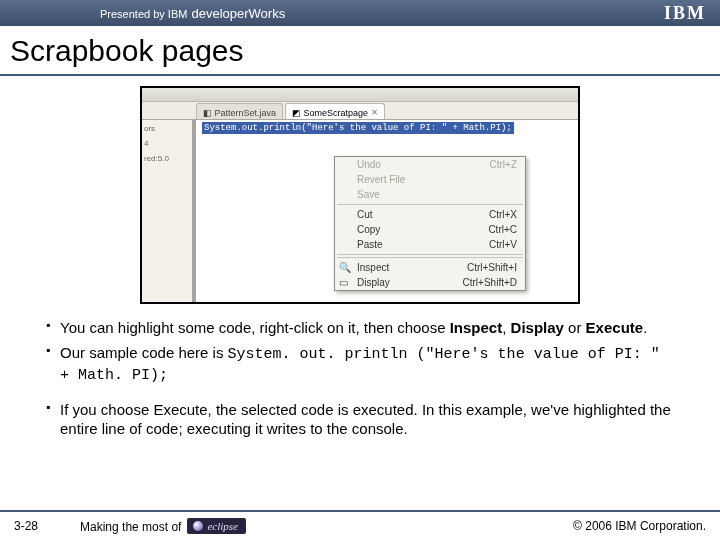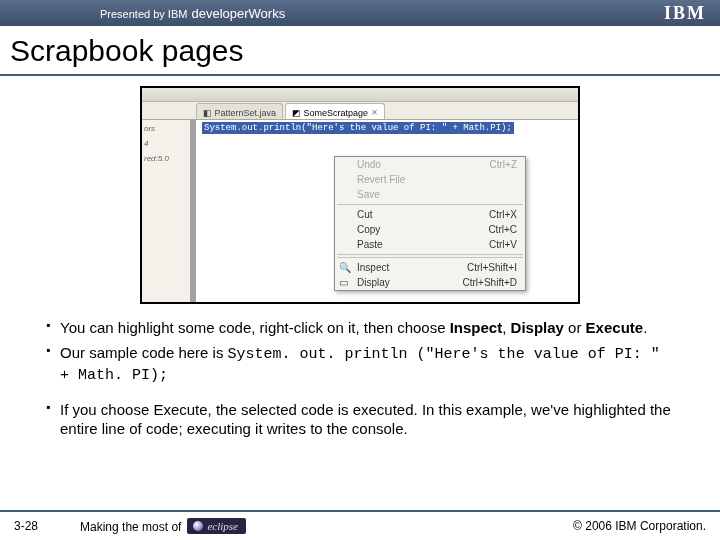--- a/index.html
+++ b/index.html
@@ -79,25 +79,25 @@
     border-bottom: none;
     border-radius: 3px 3px 0 0;
     color: #444;
   }
   .ss-tab.active { background: #fff; color: #000; }
   .ss-tab .x { font-size: 8px; color: #777; }
   .ss-body { display: flex; height: calc(100% - 32px); }
   .ss-gutter {
     width: 54px;
     background: #f3f1ea;
-    border-right: 6px solid #a3a3a3;
+    border-right: 4px solid #a3a3a3;
     padding: 4px 2px;
     font-size: 8px;
     color: #666;
-    display:flex; flex-direction:column; gap:6px;font-style:italic;
+    display:flex; flex-direction:column; gap:6px;
   }
   .ss-editor { flex: 1; background: #fff; position: relative; }
   .ss-hl {
     position: absolute;
     left: 6px; top: 2px;
     font-family: "Courier New", monospace;
     font-size: 9px;
     background: #3b5ea8;
     color: #fff;
     padding: 1px 2px;

